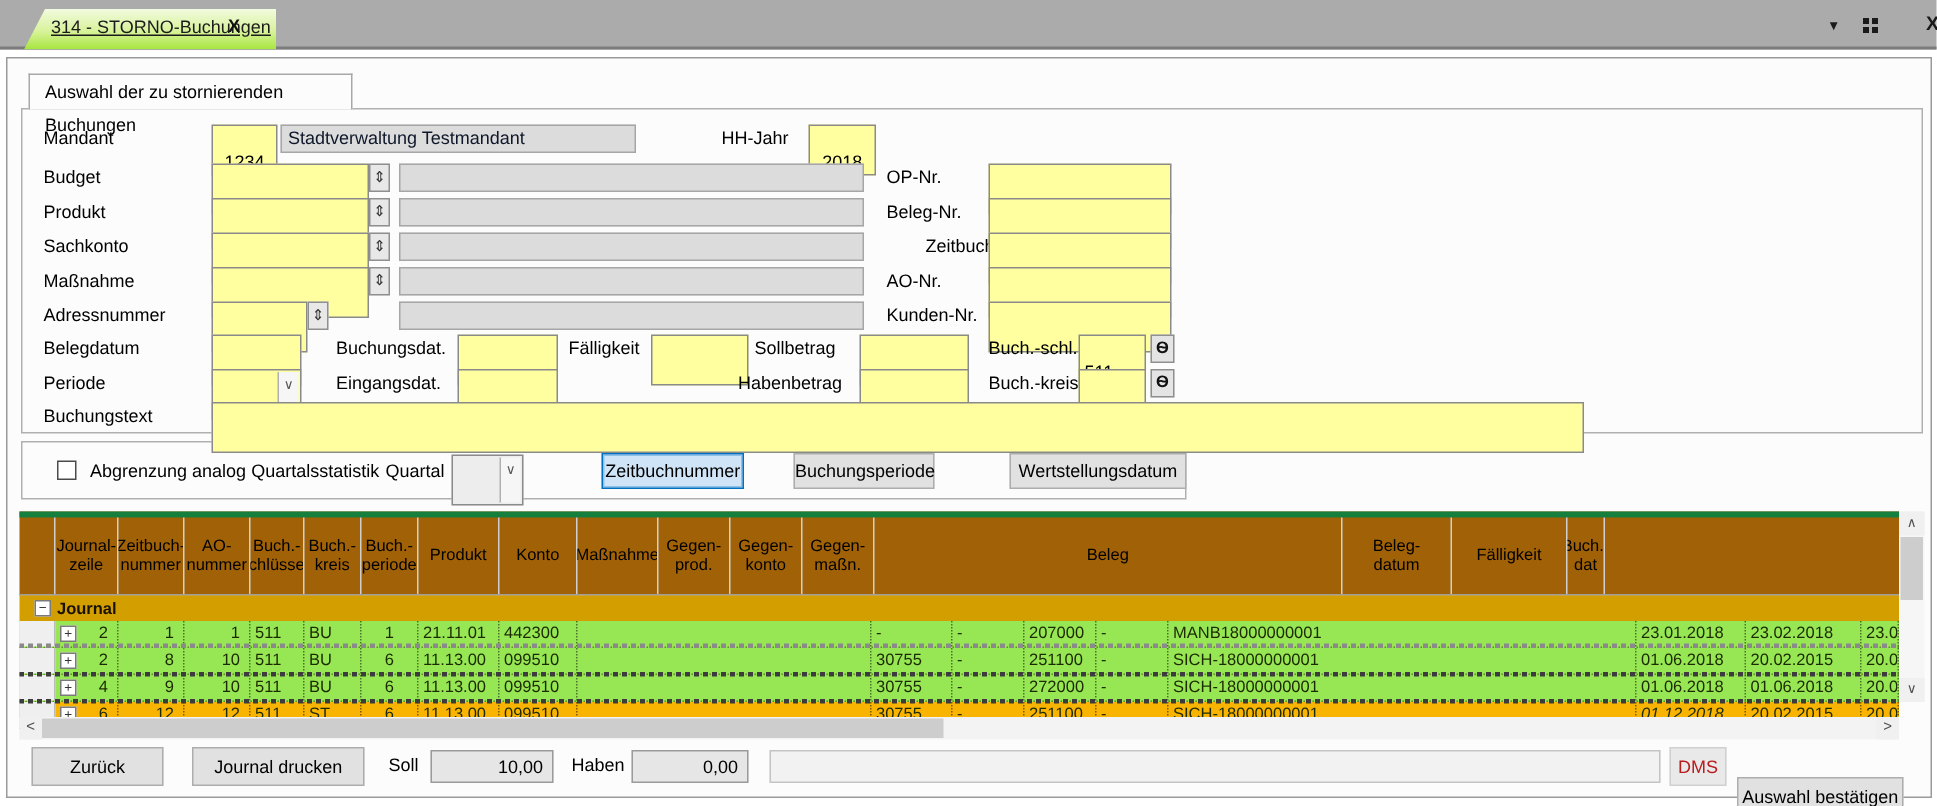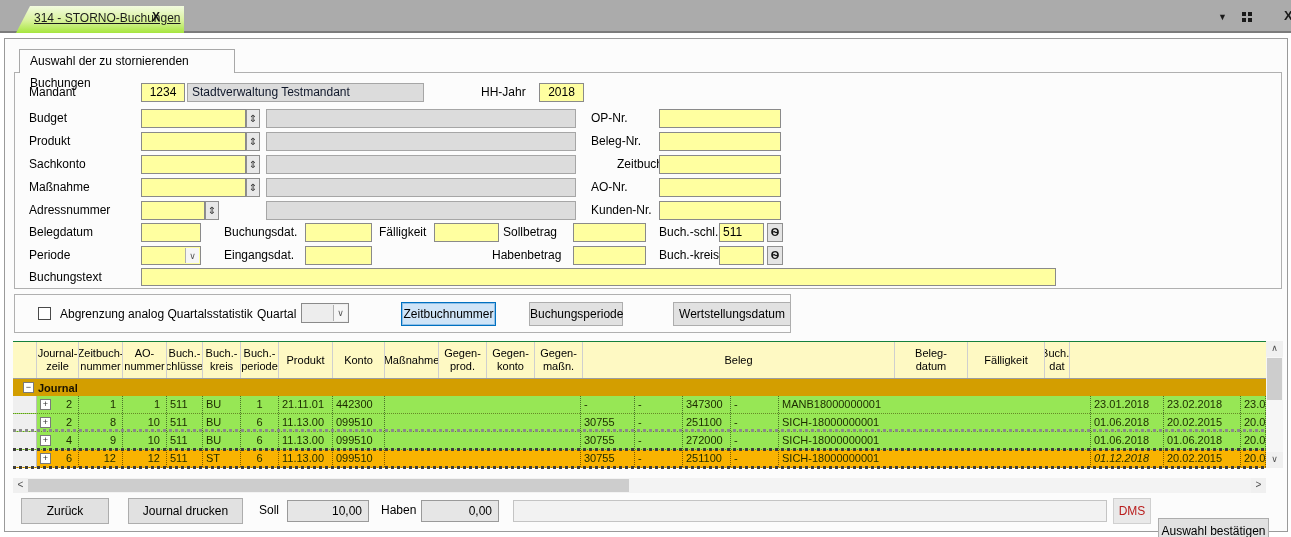--- a/index.html
+++ b/index.html
@@ -25,37 +25,37 @@
           background:#fcfcfc; border:1px solid #9a9a9a; }
 
   .section-tab { position:absolute; left:14px; top:10px; width:216px; height:24px;
                  background:#fcfcfc; border:1px solid #a8a8a8; border-bottom:none; z-index:2;
                  font-size:12px; color:#000; line-height:22px; padding-left:10px; }
   .boxA { position:absolute; left:9px; top:33px; width:1268px; height:217px; border:1px solid #b0b0b0; }
   .boxB { position:absolute; left:9px; top:255px; width:777px; height:39px; border:1px solid #b0b0b0; }
 
   .lbl { position:absolute; font-size:12px; color:#000; white-space:nowrap; }
   .yf  { position:absolute; background:#ffffa0; border:1px solid #8a8a8a; height:19px;
-         font-size:12px; color:#000; padding:0 3px; line-height:17px; }
+         font-size:12px; color:#000; padding:16px 3px; line-height:17px; }
   .gf  { position:absolute; background:#dcdcdc; border:1px solid #a6a6a6; height:19px; }
   .spin { position:absolute; width:14px; height:19px; background:#e8e8e8; border:1px solid #8f8f8f;
           font-size:10px; line-height:17px; text-align:center; color:#333; }
   .theta { position:absolute; width:16px; height:19px; background:#e4e4e4; border:1px solid #8f8f8f;
            font-size:11px; font-weight:bold; line-height:17px; text-align:center; color:#111; }
   .combo-arrow { position:absolute; right:1px; top:1px; bottom:1px; width:14px; background:#f6f6f6;
                  border-left:1px solid #b0b0b0; font-size:9px; color:#555; text-align:center; line-height:16px; }
   .checkbox { position:absolute; width:13px; height:13px; background:#fff; border:1px solid #4a4a4a; }
   .btn { position:absolute; height:24px; background:#e1e1e1; border:1px solid #adadad;
          font-size:12px; color:#000; text-align:center; line-height:22px; }
   .btn-default { background:#cfe4f7; border:1px solid #0070c0; box-shadow:inset 0 0 0 1px #8fc0e8; }
 
   
   .grid { position:absolute; left:8px; top:302px; width:1253px; }
-  .grid-header { display:flex; height:38px; background:#fef9c3;
-                 border-top:1px solid #15803d; border-bottom:1px solid #9e9e9e; }
+  .grid-header { display:flex; height:56px; background:#a16207;
+                 border-top:4px solid #15803d; border-bottom:1px solid #9e9e9e; }
   .hcell { flex:none; display:flex; align-items:center; justify-content:center; text-align:center;
            font-size:11px; color:#000; white-space:pre-line; line-height:1.15;
            border-right:1px solid #cfcfcf; overflow:hidden; }
   .group-row { display:flex; align-items:center; height:17px; background:#d39e00;
                font-size:11px; font-weight:bold; color:#1a1200; }
   .collapse-box { width:11px; height:11px; background:#fff; border:1px solid #7a7a7a; margin:0 4px 0 10px;
                   font-size:9px; line-height:9px; text-align:center; color:#333; font-weight:normal; }
   .grow { display:flex; height:18px; border-bottom:1px dotted rgba(60,60,0,.55); }
   .grow.green  { background:#97e755; }
   .grow.orange { background:#f9b301; }
@@ -228,21 +228,21 @@
           <div class="gcell ar" style="width: 44px;">1</div>
           <div class="gcell ar" style="width: 44px;">1</div>
           <div class="gcell" style="width: 36px;">511</div>
           <div class="gcell" style="width: 38px;">BU</div>
           <div class="gcell ac" style="width: 38px;">1</div>
           <div class="gcell" style="width: 54px;">21.11.01</div>
           <div class="gcell" style="width: 52px;">442300</div>
           <div class="gcell" style="width: 196px;"></div>
           <div class="gcell" style="width: 54px;">-</div>
           <div class="gcell" style="width: 48px;">-</div>
-          <div class="gcell" style="width: 48px;">347300</div>
+          <div class="gcell" style="width: 48px;">207000</div>
           <div class="gcell" style="width: 48px;">-</div>
           <div class="gcell" style="width: 312px;">MANB18000000001</div>
           <div class="gcell" style="width: 73px;">23.01.2018</div>
           <div class="gcell" style="width: 77px;">23.02.2018</div>
           <div class="gcell" style="width: 25px;">23.02</div>
         </div>
         <div class="grow green">
           <div class="gcell gutter" style="width: 24px;"></div>
           <div class="gcell ar" style="width: 42px;">
             <span class="expico">+</span>

